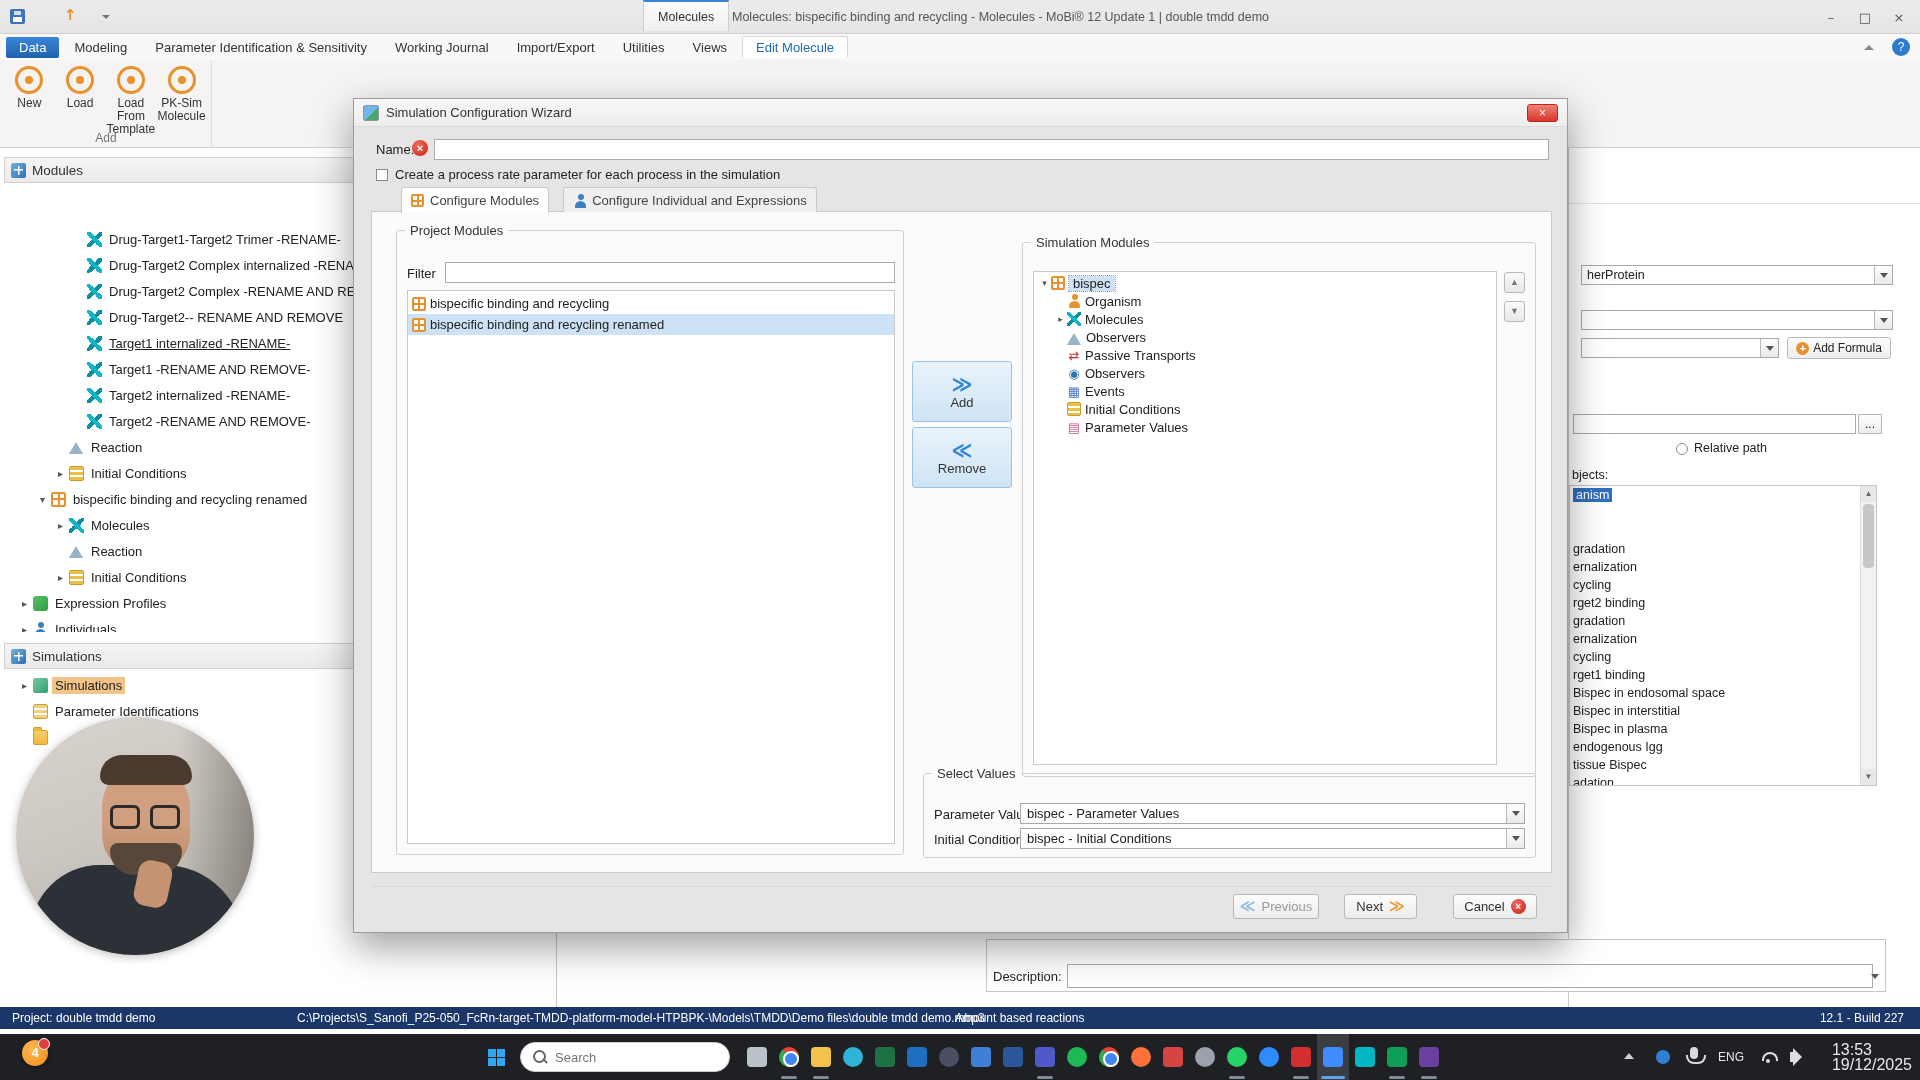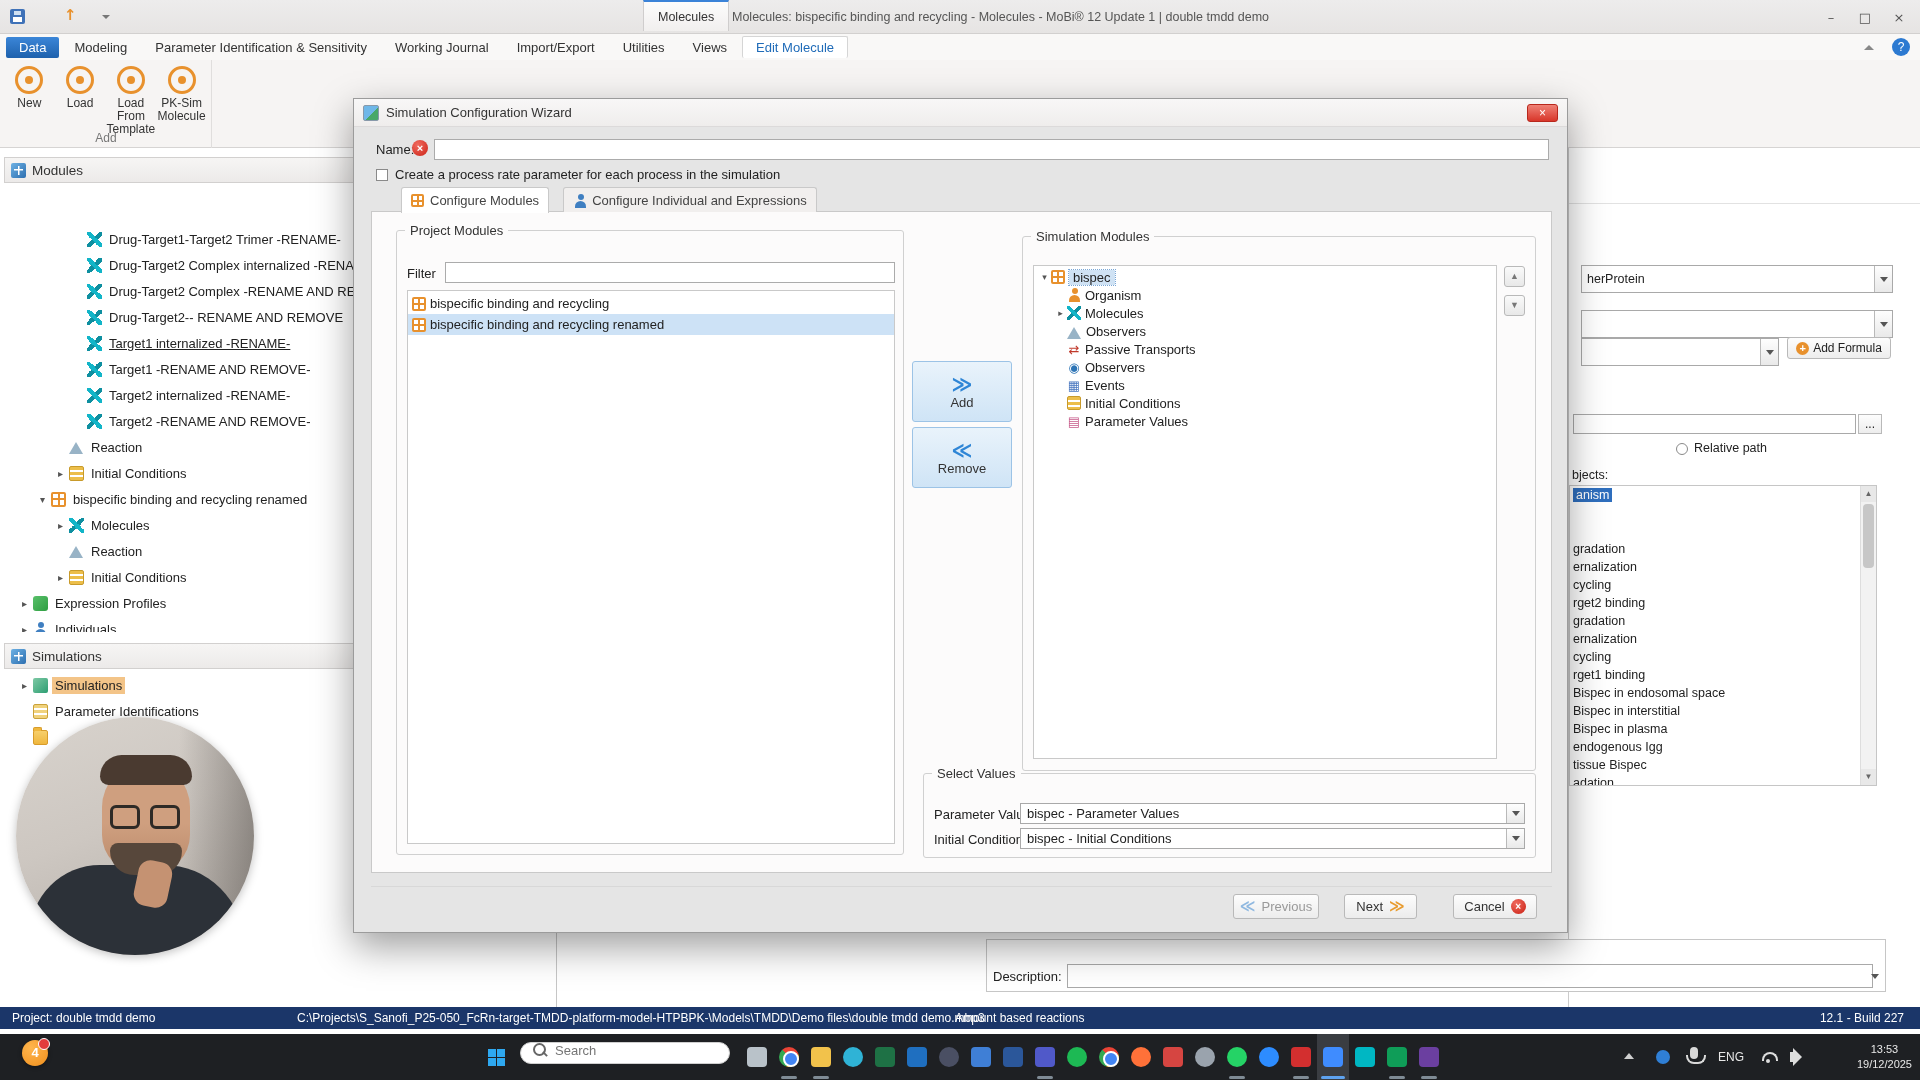--- a/index.html
+++ b/index.html
@@ -90,21 +90,21 @@
   .dlg-check{position:absolute;left:22px;top:70px;width:12px;height:12px;border:1px solid #8a8a8a;background:#fff}
   .dlg-check-label{position:absolute;left:41px;top:68px}
   .dlg-tabs{position:absolute;left:47px;top:88px;display:flex;gap:14px;z-index:2}
   .dlg-tab{display:flex;align-items:center;gap:6px;padding:0 9px;border:1px solid #c9c9c9;border-bottom:none;border-radius:3px 3px 0 0;background:#f1efee;font-size:13px;color:#444;height:25px}
   .dlg-tab.active{background:#fff;height:26px}
   .dlg-tab .icn{width:13px;height:13px;margin-right:0}
   .dlg-content{position:absolute;left:17px;top:112px;width:1181px;height:662px;border:1px solid #c9c9c9;background:#fcfbfb}
   .groupbox{position:absolute;border:1px solid #d0d0d0;border-radius:3px}
   .gb-label{position:absolute;top:-8px;left:8px;background:#fcfbfb;padding:0 5px;font-size:13px;color:#333}
   #gb-project{left:24px;top:18px;width:508px;height:625px}
-  #gb-sim{left:650px;top:24px;width:514px;height:535px}
+  #gb-sim{left:650px;top:30px;width:514px;height:535px}
   #gb-select{left:551px;top:561px;width:613px;height:85px}
   .filter-label{position:absolute;left:10px;top:35px}
   .filter-input{position:absolute;left:48px;top:31px;width:450px;height:21px;border:1px solid #ababab;background:#fff;padding:0 4px}
   .pm-list{position:absolute;left:10px;top:59px;width:488px;height:554px;border:1px solid #c9c9c9;background:#fff;overflow:hidden;padding-top:2px}
   .pm-row{height:21px;display:flex;align-items:center;padding-left:4px;white-space:nowrap}
   .pm-row .icn{width:14px;height:14px}
   .pm-row.sel{background:#cde2f6}
   .midbtn{position:absolute;width:100px;height:61px;background:linear-gradient(#e9f3fb,#cfe4f6);border:1px solid #9cc3e6;border-radius:3px;display:flex;flex-direction:column;align-items:center;justify-content:center;color:#333}
   #btn-add{left:540px;top:149px}
   #btn-remove{left:540px;top:215px}
@@ -128,21 +128,21 @@
   #btn-prev{left:879px;width:86px;color:#9a9a9a}
   #btn-next{left:990px;width:73px}
   #btn-cancel{left:1099px;width:84px}
   .chev-sm{font-size:15px;font-weight:bold;line-height:15px}
   .chev-prev{color:#8fb8e0}.chev-next{color:#e89b2e}
   .cancel-x{width:15px;height:15px;border-radius:50%;background:radial-gradient(circle at 35% 30%,#f06a5e,#c92013);color:#fff;font-size:10px;line-height:15px;text-align:center;font-weight:bold}
 
   
   #right-panel{position:absolute;left:1568px;top:148px;width:352px;height:859px;background:#fff;border-left:1px solid #cccccc;z-index:6;font-size:12.5px}
   .rp-sep{position:absolute;left:0;top:55px;width:100%;height:1px;background:#e2e2e2}
-  .rp-combo{position:absolute;background:#fff;border:1px solid #a9a9a9;height:28px;display:flex;align-items:center;padding-left:5px;white-space:nowrap;overflow:hidden}
+  .rp-combo{position:absolute;background:#fff;border:1px solid #a9a9a9;height:20px;display:flex;align-items:center;padding-left:5px;white-space:nowrap;overflow:hidden}
   #rp-combo1{left:12px;top:117px;width:312px}
   #rp-combo2{left:12px;top:162px;width:312px}
   #rp-combo3{left:12px;top:190px;width:198px}
   .rp-addformula{position:absolute;left:218px;top:189px;width:104px;height:22px;border:1px solid #b9b9b9;border-radius:3px;background:linear-gradient(#fdfdfd,#ededed);display:flex;align-items:center;justify-content:center;gap:4px;font-size:12px}
   .plus-icon{width:13px;height:13px;border-radius:50%;background:#e8912d;color:#fff;font-size:11px;line-height:13px;text-align:center;font-weight:bold;flex:none}
   .rp-input{position:absolute;left:4px;top:266px;width:283px;height:20px;border:1px solid #a9a9a9;background:#fff}
   .rp-ellipsis{position:absolute;left:289px;top:266px;width:24px;height:20px;border:1px solid #b9b9b9;background:linear-gradient(#fdfdfd,#ededed);font-size:12px;text-align:center;line-height:18px}
   .rp-radio{position:absolute;left:107px;top:295px;width:12px;height:12px;border:1px solid #8a8a8a;border-radius:50%;background:#fff}
   .rp-radio-label{position:absolute;left:125px;top:293px}
   .rp-objects-label{position:absolute;left:3px;top:320px}
@@ -165,21 +165,21 @@
   #status-bar span{position:absolute;top:4px;white-space:nowrap}
   .sb-project{left:12px}.sb-path{left:297px}.sb-mode{left:955px}.sb-build{right:16px}
 
   
   #taskbar{position:absolute;left:0;top:1034px;width:1920px;height:46px;background:#1e2023;z-index:60}
   .start{position:absolute;left:488px;top:15px;width:17px;height:17px;background:
     linear-gradient(#2ea8f0,#2ea8f0) 0 0/8px 8px no-repeat,
     linear-gradient(#2ea8f0,#2ea8f0) 9px 0/8px 8px no-repeat,
     linear-gradient(#2ea8f0,#2ea8f0) 0 9px/8px 8px no-repeat,
     linear-gradient(#2ea8f0,#2ea8f0) 9px 9px/8px 8px no-repeat}
-  .searchbox{position:absolute;left:520px;top:8px;width:210px;height:22px;background:#fff;border-radius:15px;border:1px solid #cfcfcf;display:flex;align-items:flex-start;padding-left:12px;gap:8px}
+  .searchbox{position:absolute;left:520px;top:8px;width:210px;height:30px;background:#fff;border-radius:15px;border:1px solid #cfcfcf;display:flex;align-items:center;padding-left:12px;gap:8px}
   .icn-search{width:14px;height:14px;position:relative;flex:none}
   .icn-search::before{content:"";position:absolute;left:0;top:0;width:9px;height:9px;border:2px solid #666;border-radius:50%}
   .icn-search::after{content:"";position:absolute;left:9px;top:10px;width:6px;height:2px;background:#666;transform:rotate(45deg)}
   .searchbox input{border:none;outline:none;font-size:13px;color:#333;width:150px;background:transparent}
   #apps{position:absolute;left:741px;top:0;height:46px;display:flex}
   .appslot{width:32px;height:46px;display:flex;align-items:center;justify-content:center;position:relative}
   .appslot.focused{background:#3a3d42}
   .appicon{width:20px;height:20px;border-radius:4px}
   .appicon.circle{border-radius:50%}
   .appicon.app-chrome{background:conic-gradient(from -45deg,#ea4335 0 120deg,#fbbc05 0 240deg,#34a853 0 360deg);position:relative;border-radius:50%}
@@ -189,21 +189,21 @@
   .tray-chevron{position:absolute;left:1624px;top:19px;width:0;height:0;border-left:5px solid transparent;border-right:5px solid transparent;border-bottom:6px solid #cfcfcf}
   .tray-bluedot{position:absolute;left:1656px;top:16px;width:14px;height:14px;border-radius:50%;background:#2f7fd6}
   .icn-mic{position:absolute;left:1690px;top:13px;width:8px;height:12px;background:#d9d9d9;border-radius:4px}
   .icn-mic::after{content:"";position:absolute;left:-4px;top:8px;width:16px;height:7px;border:2px solid #d9d9d9;border-top:none;border-radius:0 0 8px 8px}
   .tray-lang{position:absolute;left:1718px;top:16px;color:#e8e8e8;font-size:12px}
   .icn-wifi{position:absolute;left:1760px;top:17px;width:16px;height:12px}
   .icn-wifi::before{content:"";position:absolute;left:2px;bottom:2px;width:12px;height:7px;border:2px solid #ddd;border-bottom:none;border-radius:8px 8px 0 0}
   .icn-wifi::after{content:"";position:absolute;left:6px;bottom:0;width:4px;height:4px;background:#ddd;border-radius:50%}
   .icn-volume{position:absolute;left:1790px;top:18px;width:6px;height:10px;background:#ddd}
   .icn-volume::before{content:"";position:absolute;left:3px;top:-4px;border-top:9px solid transparent;border-bottom:9px solid transparent;border-left:9px solid #ddd}
-  .tray-clock{position:absolute;right:8px;top:8px;text-align:center;color:#e8e8e8;font-size:11px;line-height:15px}
+  .tray-clock{position:absolute;right:8px;top:8px;text-align:left;color:#e8e8e8;font-size:16px;line-height:15px}
   #badge{position:absolute;left:22px;top:1040px;width:26px;height:26px;border-radius:50%;background:radial-gradient(circle at 35% 30%,#ffb54d,#ef8f1d);color:#fff;font-size:13px;font-weight:bold;text-align:center;line-height:26px;z-index:70;box-shadow:0 1px 4px rgba(0,0,0,.4)}
   #badge::after{content:"";position:absolute;right:-2px;top:-2px;width:10px;height:10px;background:#e23c3c;border-radius:50%;border:1px solid #fff}
 </style>
 </head>
 <body>
 
 <div id="titlebar">
   <span class="qa-save"></span>
   <span class="qa-up glyph">↑</span>
   <span class="qa-caret"></span>

